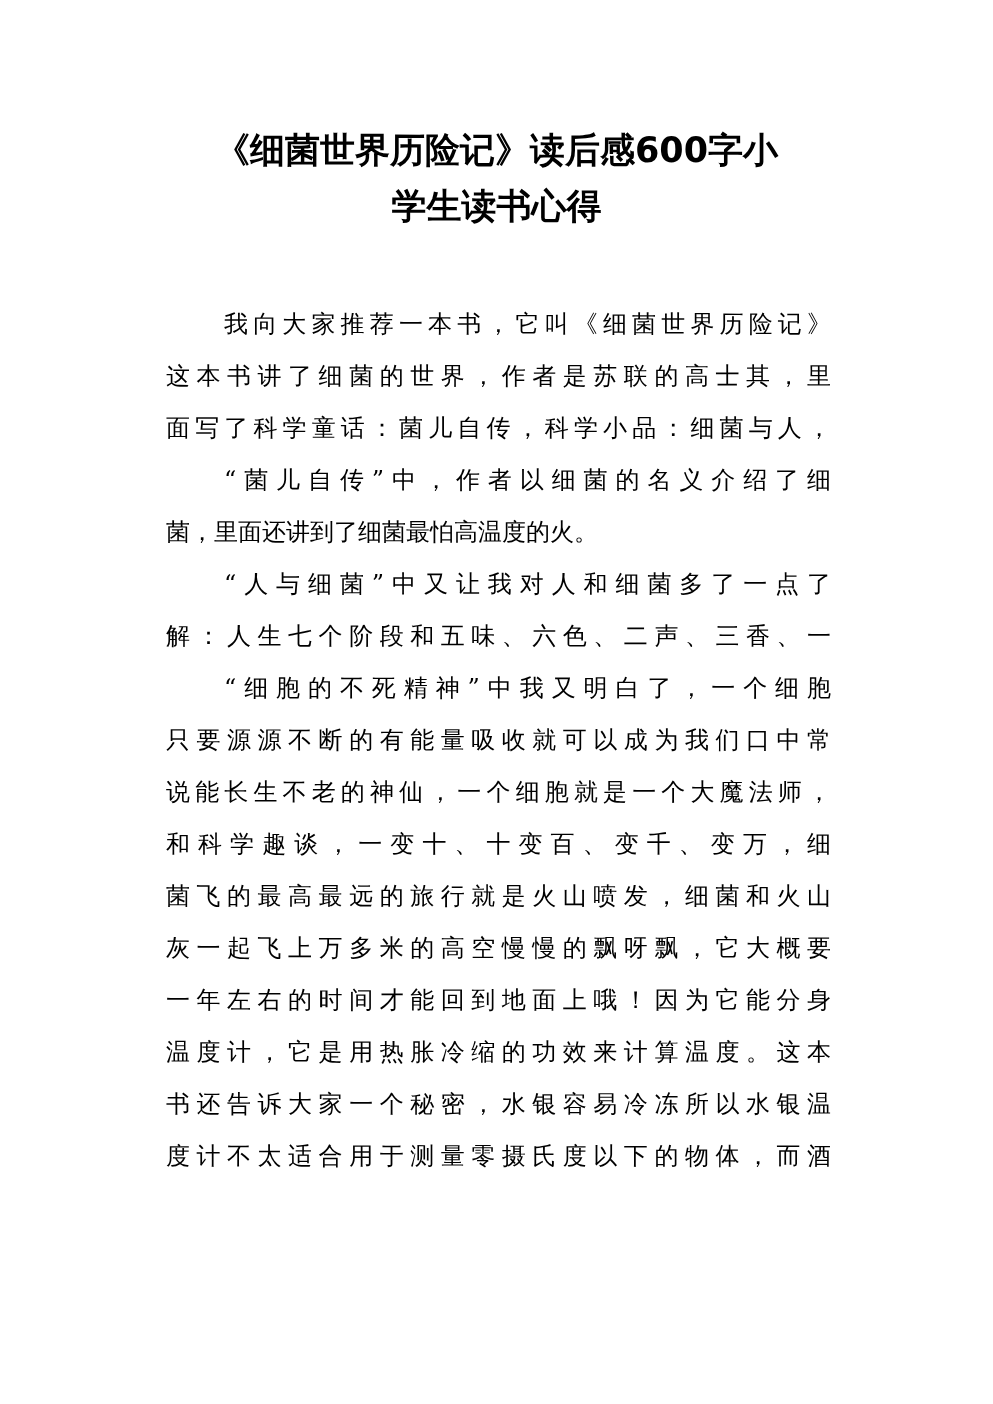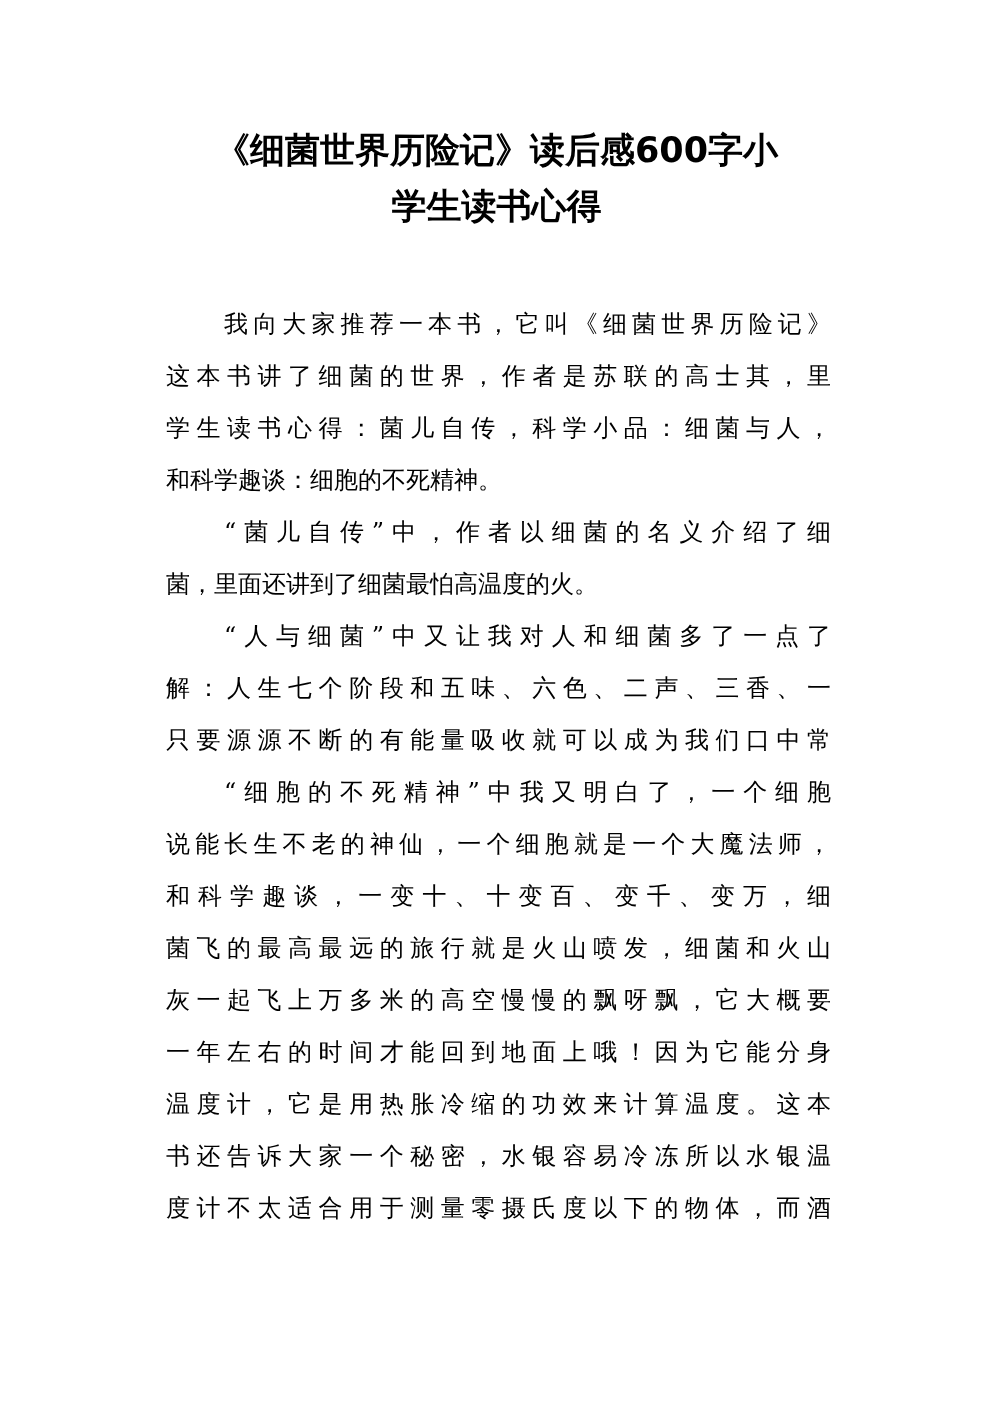--- a/index.html
+++ b/index.html
@@ -69,37 +69,36 @@
   <h1 class="title" style="margin:0;">
     <span class="title-line">《细菌世界历险记》读后感600字小</span>
     <span class="title-line">学生读书心得</span>
   </h1>
 
   <div class="body">
 
     <div>
       <span class="line indent">我向大家推荐一本书，它叫《细菌世界历险记》</span>
       <span class="line">这本书讲了细菌的世界，作者是苏联的高士其，里</span>
-      <span class="line">学生读书心得：菌儿自传，科学小品：细菌与人，</span>
-      <span class="line last">和科学趣谈：细胞的不死精神。</span>
+      <span class="line">面写了科学童话：菌儿自传，科学小品：细菌与人，</span>
     </div>
 
     <div>
       <span class="line indent">“菌儿自传”中，作者以细菌的名义介绍了细</span>
       <span class="line last">菌，里面还讲到了细菌最怕高温度的火。</span>
     </div>
 
     <div>
       <span class="line indent">“人与细菌”中又让我对人和细菌多了一点了</span>
       <span class="line">解：人生七个阶段和五味、六色、二声、三香、一</span>
     </div>
 
     <div>
+      <span class="line indent">“细胞的不死精神”中我又明白了，一个细胞</span>
       <span class="line">只要源源不断的有能量吸收就可以成为我们口中常</span>
-      <span class="line indent">“细胞的不死精神”中我又明白了，一个细胞</span>
       <span class="line">说能长生不老的神仙，一个细胞就是一个大魔法师，</span>
       <span class="line">和科学趣谈，一变十、十变百、变千、变万，细</span>
       <span class="line">菌飞的最高最远的旅行就是火山喷发，细菌和火山</span>
       <span class="line">灰一起飞上万多米的高空慢慢的飘呀飘，它大概要</span>
       <span class="line">一年左右的时间才能回到地面上哦！因为它能分身</span>
       <span class="line">温度计，它是用热胀冷缩的功效来计算温度。这本</span>
       <span class="line">书还告诉大家一个秘密，水银容易冷冻所以水银温</span>
       <span class="line">度计不太适合用于测量零摄氏度以下的物体，而酒</span>
     </div>
 

